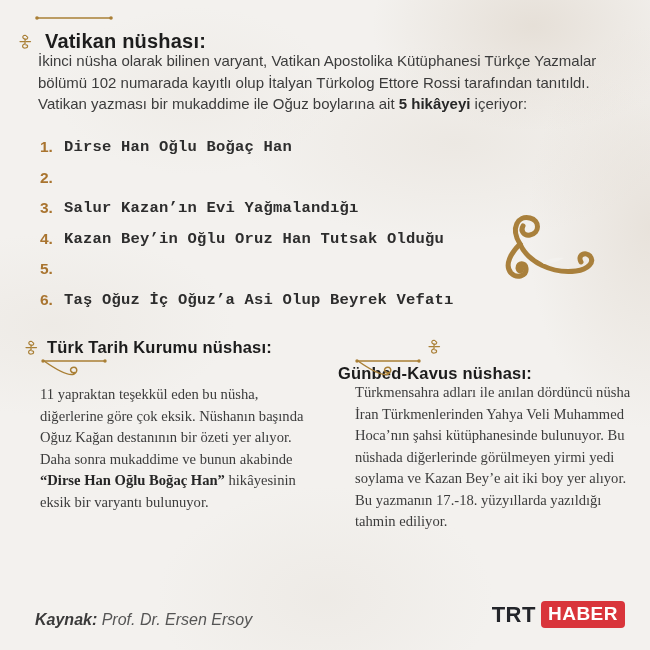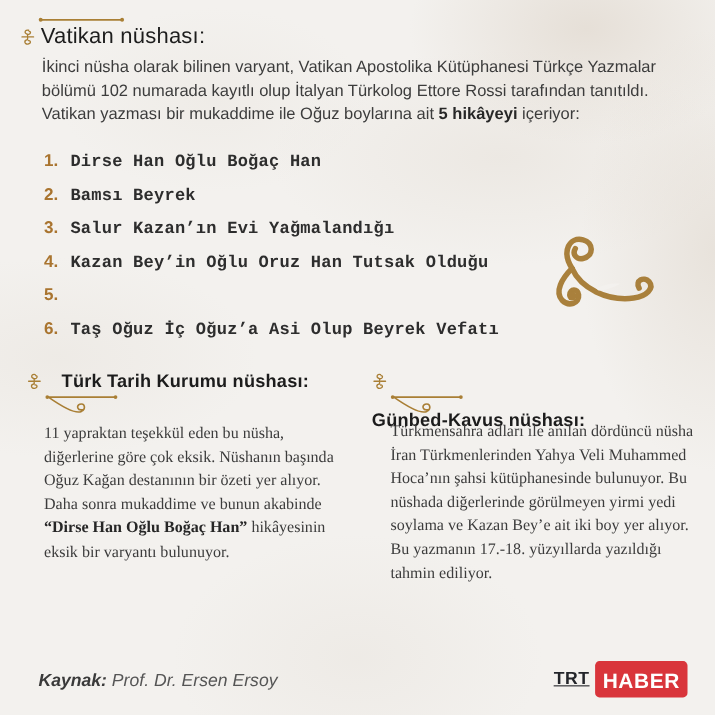--- a/index.html
+++ b/index.html
@@ -12,49 +12,49 @@
       radial-gradient(ellipse 170px 280px at 100% 35%, rgba(221,212,201,.5), transparent 72%),
       radial-gradient(ellipse 300px 140px at 70% 22%, rgba(226,219,210,.4), transparent 70%),
       radial-gradient(ellipse 260px 130px at 8% 50%, rgba(228,222,214,.35), transparent 70%),
       radial-gradient(ellipse 240px 160px at 50% 92%, rgba(227,221,213,.32), transparent 70%),
       radial-gradient(ellipse 200px 120px at 30% 14%, rgba(230,224,216,.3), transparent 70%);
   }
   
   .title-overline{position:absolute;left:34px;top:14px;}
   .title-row{position:absolute;left:18px;top:22px;display:flex;align-items:center;gap:4px;}
   .fleuron{flex:0 0 auto;}
-  h1.page-title{margin:0;font-size:20px;font-weight:normal;color:#1d1d1d;letter-spacing:.2px;}
+  h1.page-title{margin:8px;font-size:20px;font-weight:bold;color:#1d1d1d;letter-spacing:.2px;}
   .intro{position:absolute;left:38px;top:50px;width:592px;margin:0;
          font-size:15px;line-height:21.5px;color:#3c3c3c;}
   .intro b{color:#272727;}
   
   .stories{position:absolute;left:40px;top:138px;margin:0;padding:0;list-style:none;}
   .stories li{display:flex;margin-bottom:12.5px;font-size:15.5px;font-weight:bold;line-height:18px;}
   .stories .num{width:24px;color:#a9742f;}
   .stories .txt{color:#2d2d2d;letter-spacing:.2px;font-family:Liberation Mono, monospace;}
   
   .flourish{position:absolute;left:498px;top:212px;}
   
-  .col-head{position:absolute;display:flex;align-items:flex-start;gap:17px;}
+  .col-head{position:absolute;display:flex;align-items:center;gap:8px;}
   .col-head h2{margin:0;font-size:16.5px;font-weight:bold;color:#1c1c1c;letter-spacing:.2px;}
   .head-left{left:24px;top:338px;}
   .head-right{left:338px;top:338px;flex-direction:column;}
   .underline-left{position:absolute;left:40px;top:358px;}
   .underline-right{position:absolute;left:354px;top:358px;}
   .col-body{position:absolute;margin:0;font-size:14.6px;line-height:21.5px;color:#3c3c3c;font-family:Liberation Serif, serif;}
   .body-left{left:40px;top:384px;width:276px;}
   .body-right{left:355px;top:382px;width:276px;}
   .col-body b{color:#262626;}
   
   .source{position:absolute;left:35px;top:611px;font-size:16px;font-style:italic;color:#555;}
   .source .src-label{font-weight:bold;color:#3a3a3a;}
   .logo{position:absolute;right:25px;top:601px;display:flex;align-items:center;gap:5px;}
-  .logo-trt{font-weight:bold;font-size:16px;color:#23252a;letter-spacing:.5px;text-decoration:underline;}
+  .logo-trt{font-weight:bold;font-size:22px;color:#23252a;letter-spacing:.5px;}
   .logo-haber{background:#d9353b;color:#ffffff;font-weight:bold;font-size:19px;
-              padding:8px 7px 3px;border-radius:4px;letter-spacing:.5px;}
+              padding:2px 7px 3px;border-radius:4px;letter-spacing:.5px;}
 </style>
 </head>
 <body>
 
 <div class="canvas">
 
   <svg class="title-overline" width="80" height="8" viewBox="0 0 80 8">
     <circle cx="3" cy="4" r="1.8" fill="#a97f35"></circle>
     <line x1="4" y1="4" x2="76" y2="4" stroke="#a97f35" stroke-width="1.5"></line>
     <circle cx="77" cy="4" r="1.8" fill="#a97f35"></circle>
@@ -75,21 +75,20 @@
 
   <p class="intro"><span>İkinci nüsha olarak bilinen varyant, Vatikan Apostolika Kütüphanesi Türkçe Yazmalar bölümü 102 numarada kayıtlı olup İtalyan Türkolog Ettore Rossi tarafından tanıtıldı. Vatikan yazması bir mukaddime ile Oğuz boylarına ait </span><b>5 hikâyeyi</b><span> içeriyor:</span></p>
 
   <ol class="stories">
     <li>
         <span class="num">1.</span>
         <span class="txt">Dirse Han Oğlu Boğaç Han</span>
       </li>
     <li>
         <span class="num">2.</span>
-        <span class="txt">Bamsı Beyrek</span>
       </li>
     <li>
         <span class="num">3.</span>
         <span class="txt">Salur Kazan’ın Evi Yağmalandığı</span>
       </li>
     <li>
         <span class="num">4.</span>
         <span class="txt">Kazan Bey’in Oğlu Oruz Han Tutsak Olduğu</span>
       </li>
     <li>

